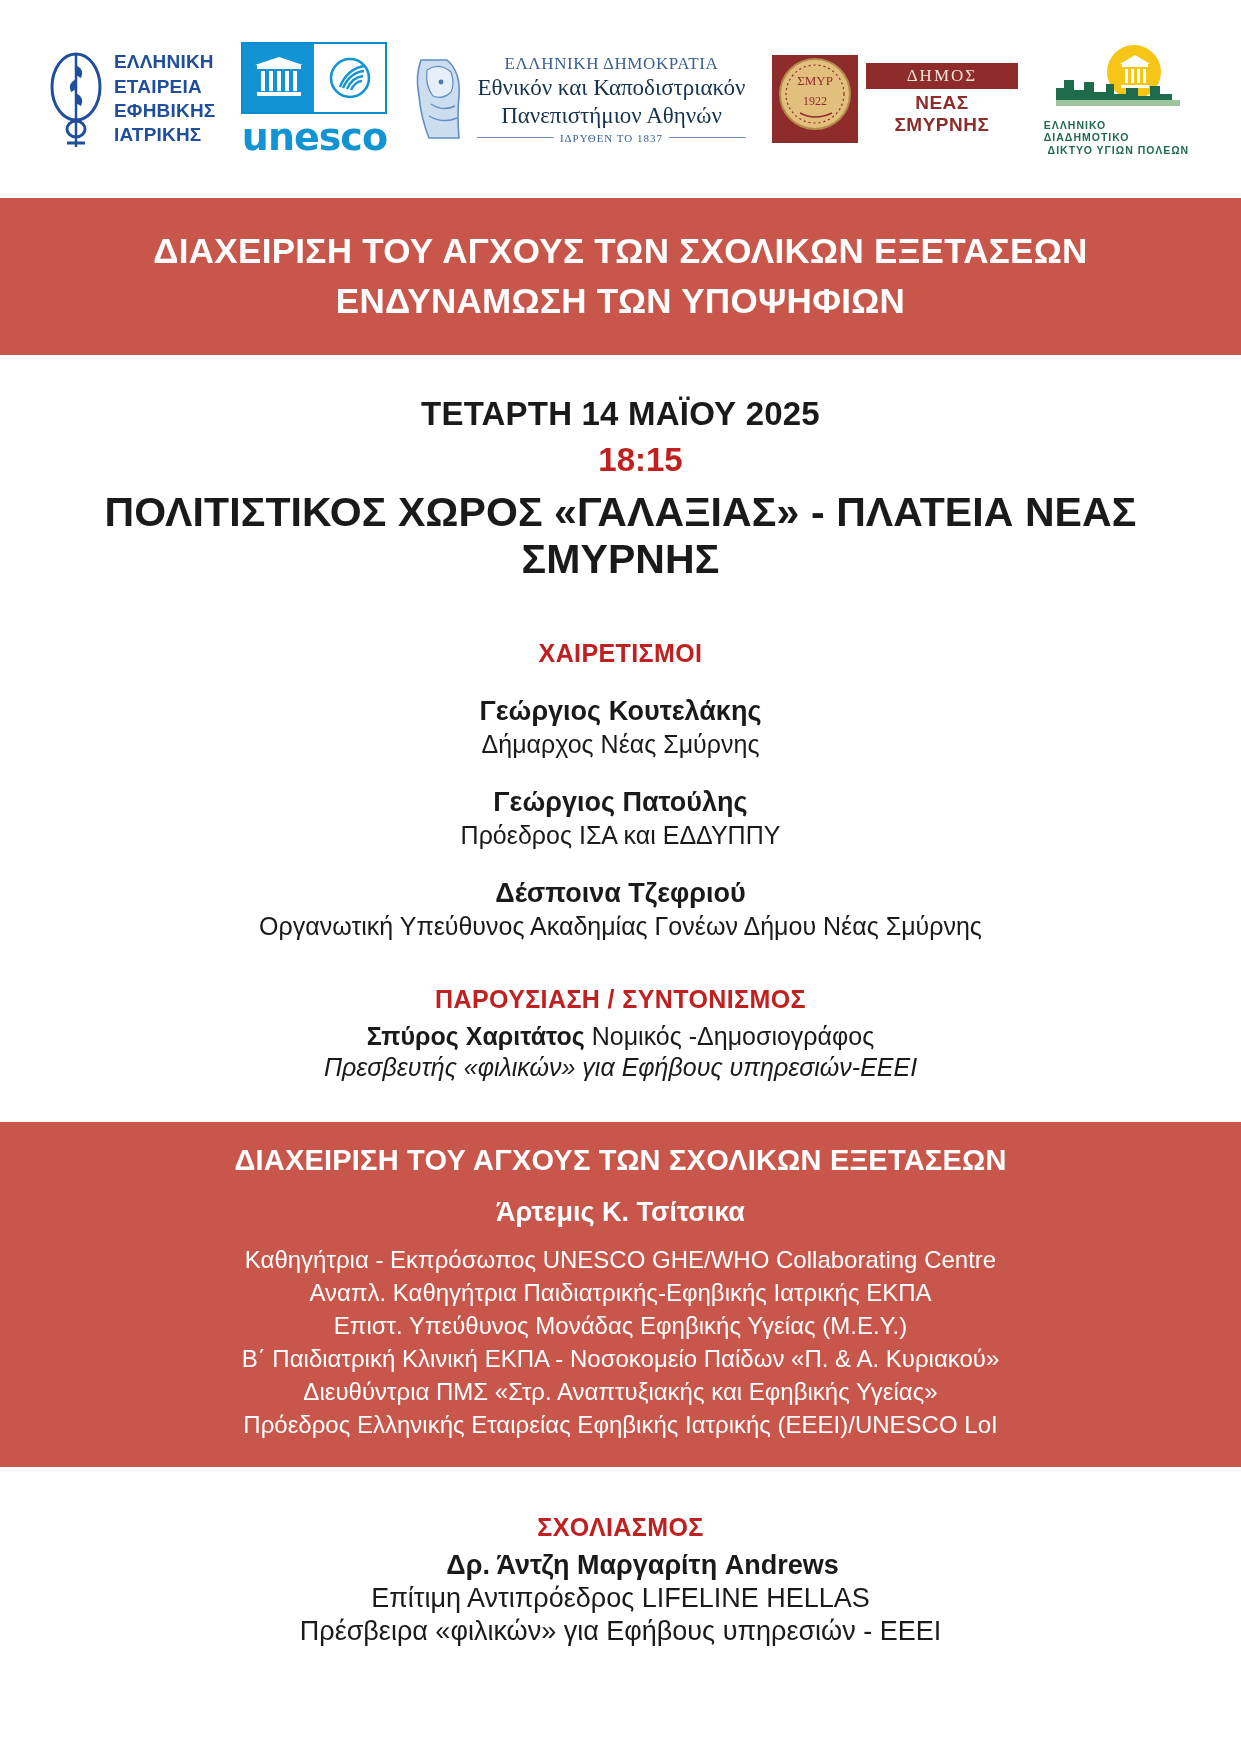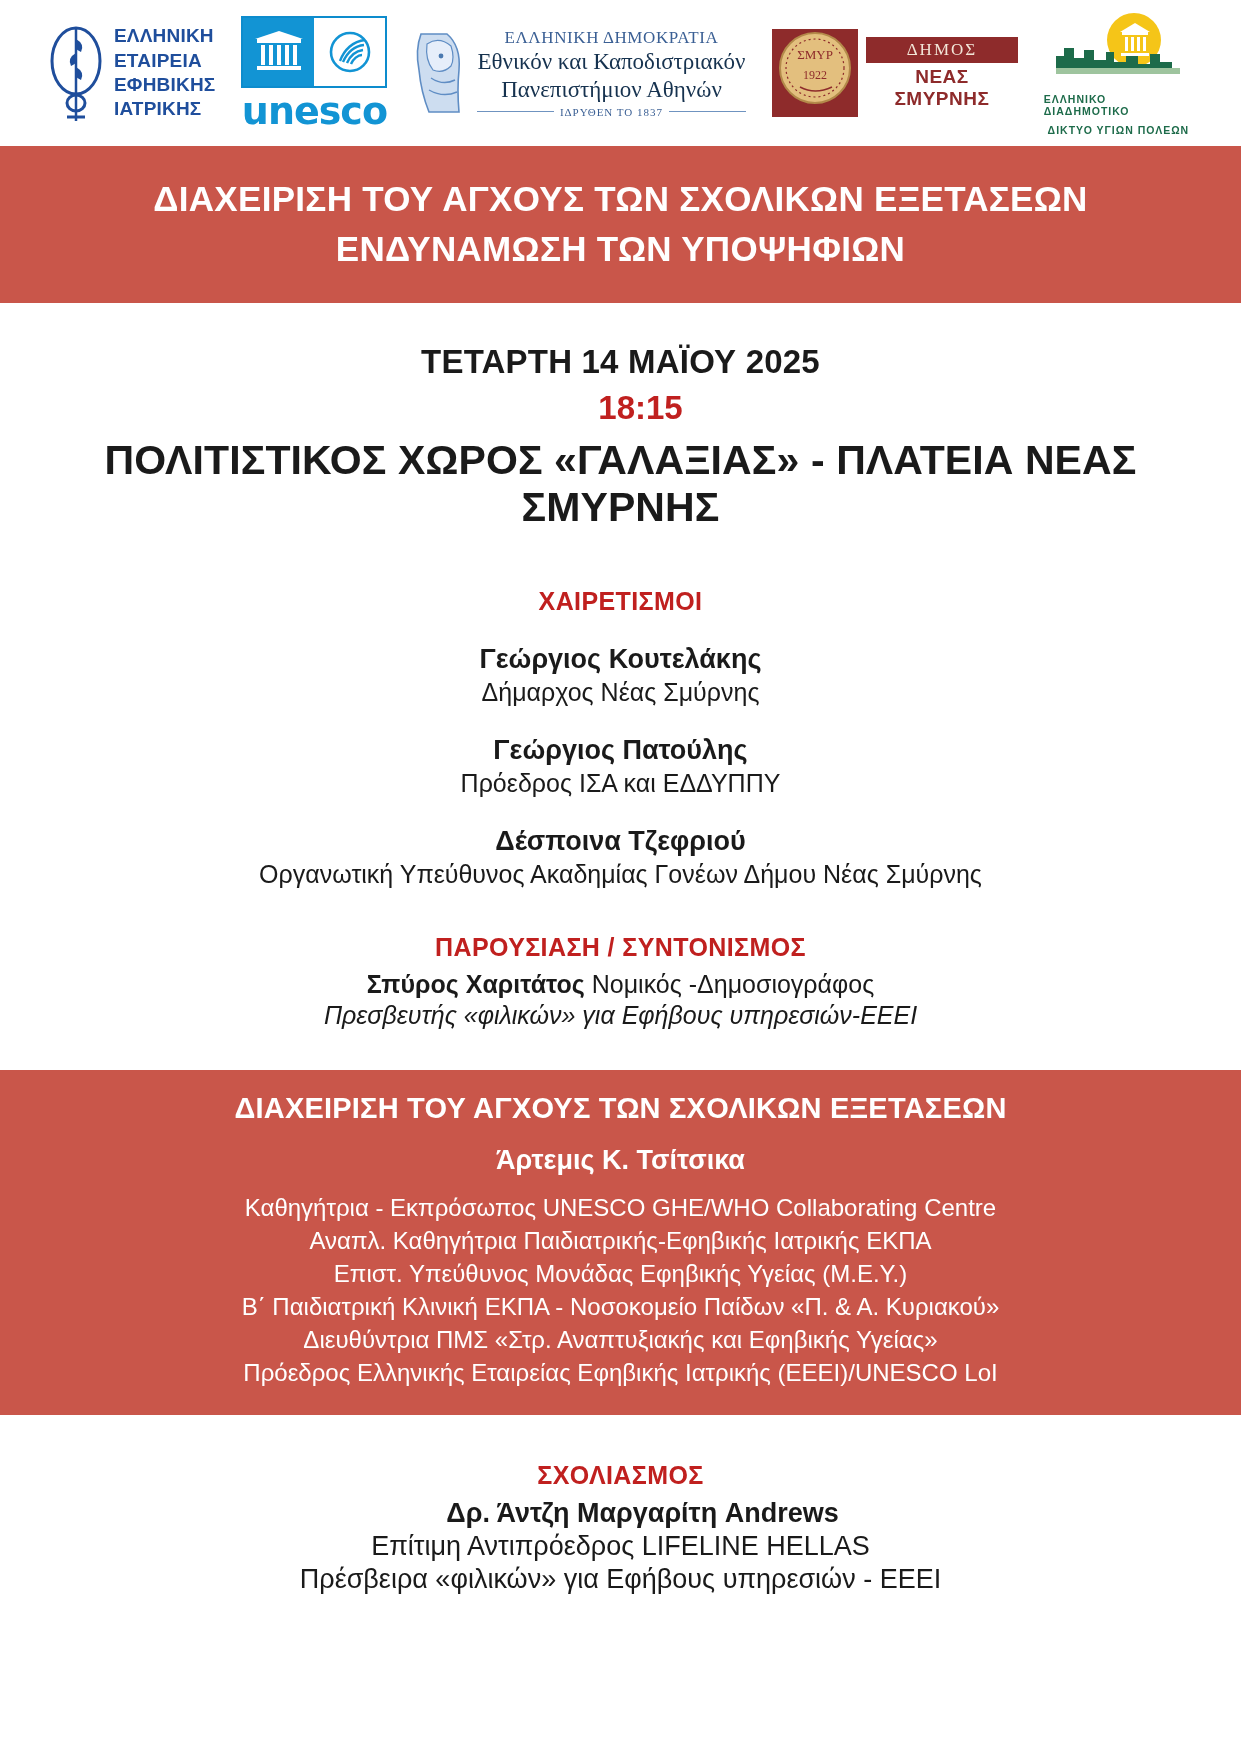--- a/index.html
+++ b/index.html
@@ -11,21 +11,21 @@
     width: 1241px;
     height: 1754px;
     font-family: "Liberation Sans", sans-serif;
     color: #1a1a1a;
     overflow: hidden;
     position: relative;
   }
 
   
   .logo-strip {
-    height: 146px;
+    height: 198px;
     display: flex;
     align-items: center;
     justify-content: center;
     gap: 26px;
     padding: 0 48px;
     box-sizing: border-box;
   }
   .logo {
     display: flex;
     align-items: center;
@@ -121,21 +121,21 @@
   }
   .dimos-bottom {
     color: #8e2b2b;
     font-size: 19px;
     font-weight: bold;
     text-align: center;
     letter-spacing: .5px;
   }
 
   
-  .cities { flex-direction: column; align-items: center; gap: 7px; }
+  .cities { flex-direction: column; align-items: center; gap: 1px; }
   .cities-art { width: 132px; height: 76px; }
   .cities-l1, .cities-l2 {
     font-size: 10.5px;
     font-weight: bold;
     color: #1d6b4a;
     letter-spacing: 1px;
     line-height: 1.15;
   }
 
   

